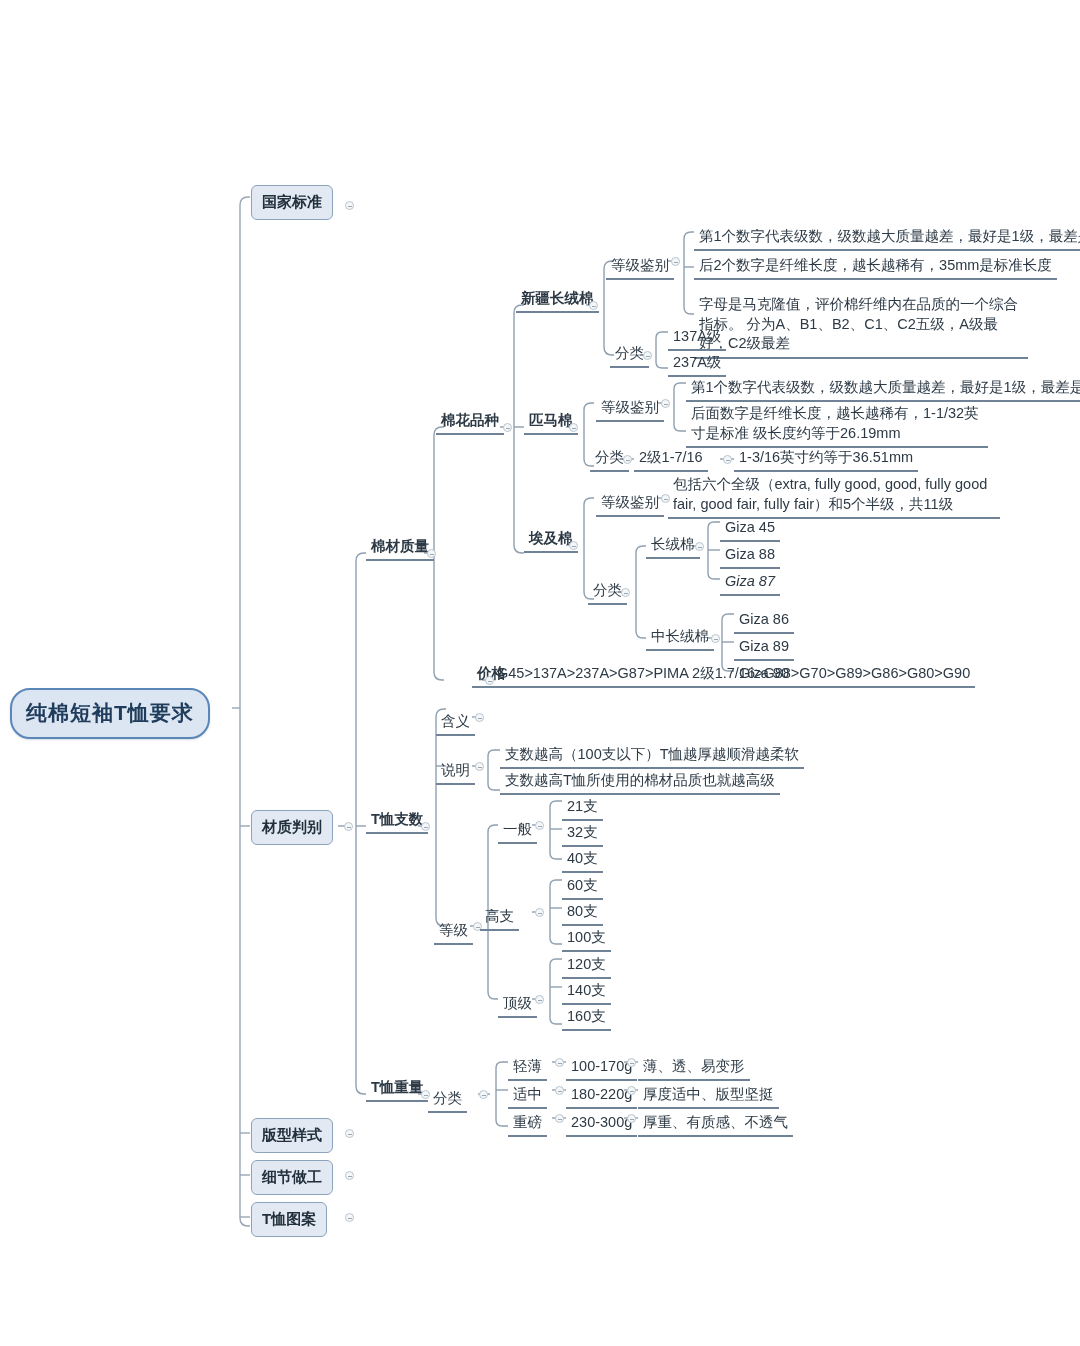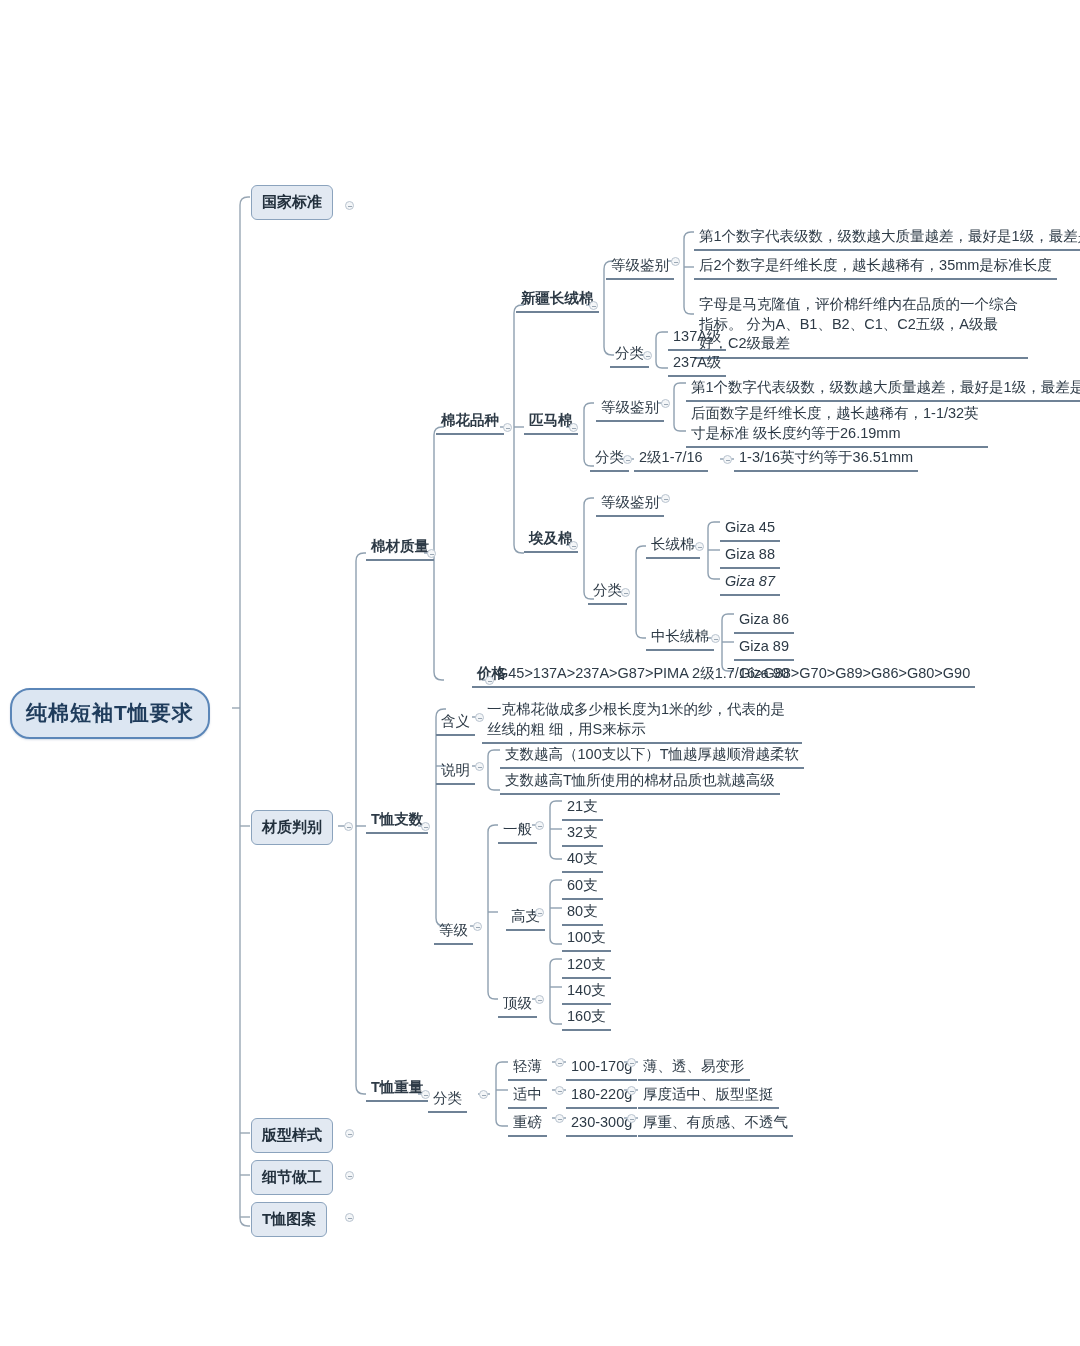--- a/index.html
+++ b/index.html
@@ -287,56 +287,56 @@
 级长度约等于26.19mm</div>
 
   <div class="node uline" style="left:590px;top:447px;">分类</div>
   <div class="dot" style="left:623px;top:455px;"></div>
   <div class="node uline" style="left:634px;top:447px;">2级1-7/16</div>
   <div class="dot" style="left:723px;top:455px;"></div>
   <div class="node uline" style="left:734px;top:447px;">1-3/16英寸约等于36.51mm</div>
 
   <div class="node uline" style="left:596px;top:492px;">等级鉴别</div>
   <div class="dot" style="left:661px;top:494px;"></div>
+  <div class="node uline two" style="left:668px;top:474px;width:332px;">包括六个全级（extra, fully good, good, fully good
+fair, good fair, fully fair）和5个半级，共11级</div>
 
   <div class="node uline" style="left:588px;top:580px;">分类</div>
   <div class="dot" style="left:621px;top:588px;"></div>
 
   <div class="node uline" style="left:646px;top:534px;">长绒棉</div>
   <div class="dot" style="left:695px;top:542px;"></div>
   <div class="node uline" style="left:720px;top:517px;">Giza 45</div>
   <div class="node uline" style="left:720px;top:544px;">Giza 88</div>
   <div class="node uline" style="left:720px;top:571px;font-style:italic;">Giza 87</div>
 
   <div class="node uline" style="left:646px;top:626px;">中长绒棉</div>
   <div class="dot" style="left:711px;top:634px;"></div>
   <div class="node uline" style="left:734px;top:609px;">Giza 86</div>
   <div class="node uline" style="left:734px;top:636px;">Giza 89</div>
   <div class="node uline" style="left:734px;top:663px;">Giza 90</div>
 
   <div class="node uline" style="left:436px;top:711px;">含义</div>
   <div class="dot" style="left:475px;top:713px;"></div>
-  <div class="node uline two" style="left:482px;top:699px;width:320px;">一克棉花做成多少根长度为1米的纱，代表的是丝线的粗
-细，用S来标示</div>
 
   <div class="node uline" style="left:436px;top:760px;">说明</div>
   <div class="dot" style="left:475px;top:762px;"></div>
   <div class="node uline" style="left:500px;top:744px;">支数越高（100支以下）T恤越厚越顺滑越柔软</div>
   <div class="node uline" style="left:500px;top:770px;">支数越高T恤所使用的棉材品质也就越高级</div>
 
   <div class="node uline" style="left:434px;top:920px;">等级</div>
   <div class="dot" style="left:473px;top:922px;"></div>
 
   <div class="node uline" style="left:498px;top:819px;">一般</div>
   <div class="dot" style="left:535px;top:821px;"></div>
   <div class="node uline" style="left:562px;top:796px;">21支</div>
   <div class="node uline" style="left:562px;top:822px;">32支</div>
   <div class="node uline" style="left:562px;top:848px;">40支</div>
 
-  <div class="node uline" style="left:506px;top:906px;text-align:right;">高支</div>
+  <div class="node uline" style="left:480px;top:906px;text-align:right;">高支</div>
   <div class="dot" style="left:535px;top:908px;"></div>
   <div class="node uline" style="left:562px;top:875px;">60支</div>
   <div class="node uline" style="left:562px;top:901px;">80支</div>
   <div class="node uline" style="left:562px;top:927px;">100支</div>
 
   <div class="node uline" style="left:498px;top:993px;">顶级</div>
   <div class="dot" style="left:535px;top:995px;"></div>
   <div class="node uline" style="left:562px;top:954px;">120支</div>
   <div class="node uline" style="left:562px;top:980px;">140支</div>
   <div class="node uline" style="left:562px;top:1006px;">160支</div>

